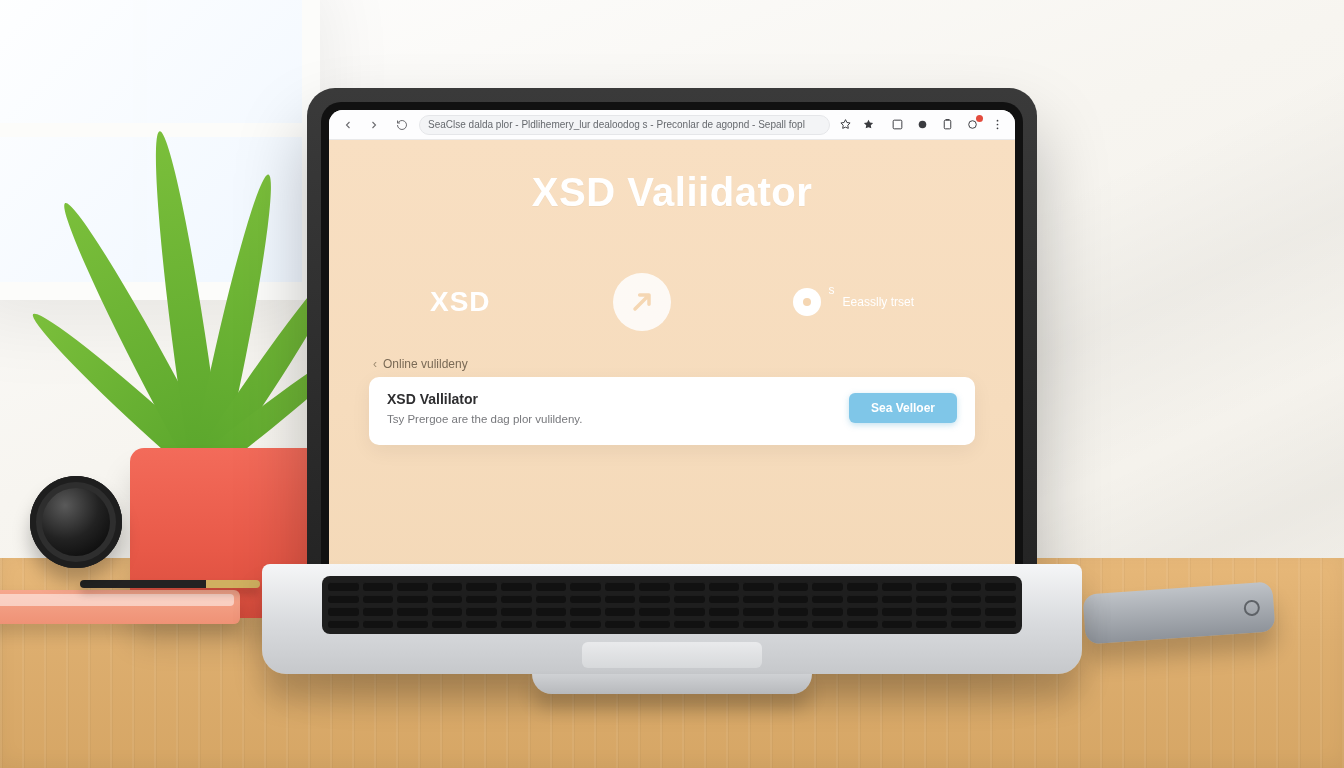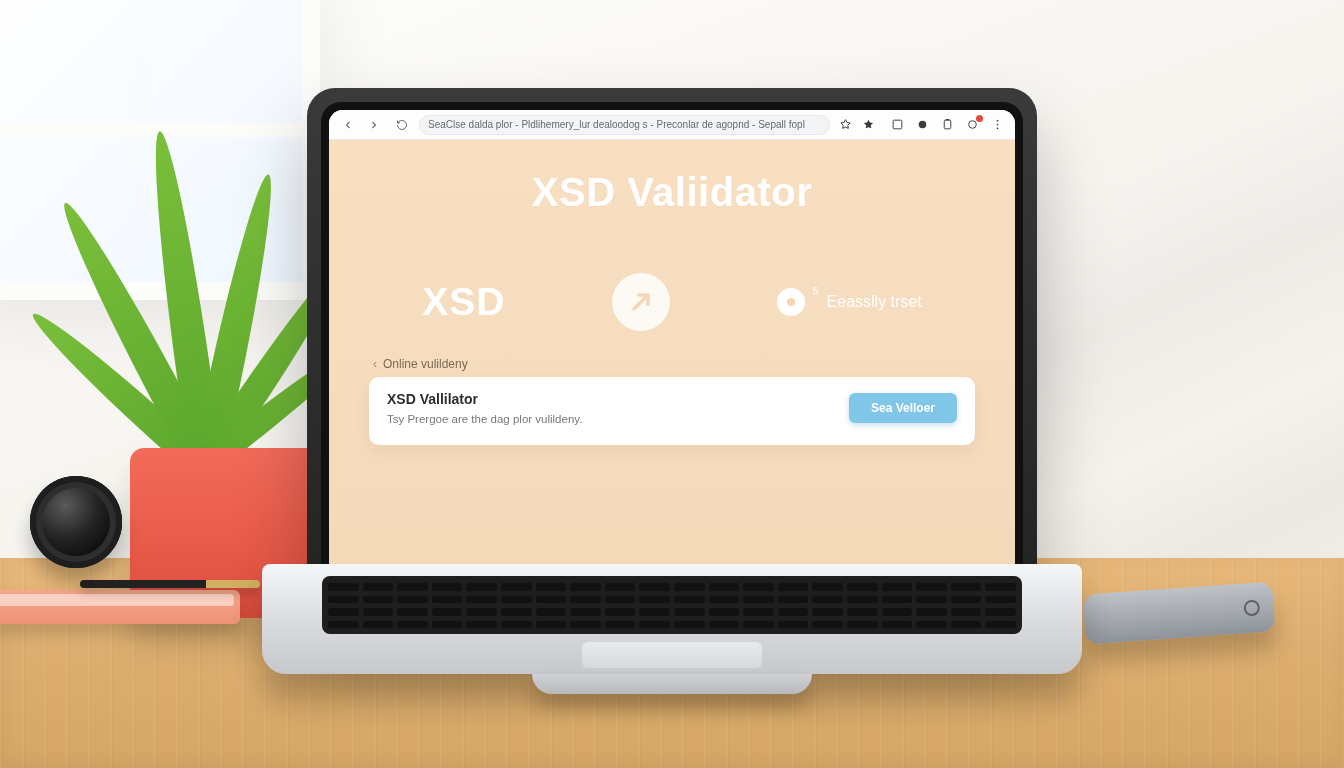--- a/index.html
+++ b/index.html
@@ -127,29 +127,29 @@
 .ci.badge{ position:relative;}
 .ci.badge::after{ content:""; position:absolute; top:-2px; right:-3px; width:7px; height:7px; background:#e34b3d; border-radius:50%;}
 
 
 .page{ flex:1; background:linear-gradient(180deg,#f8dfc2 0%, #f6dcbd 60%, #f4d9b8 100%);
   display:flex; flex-direction:column; align-items:center; padding:26px 40px 0;}
 .hero-title{ font-size:40px; font-weight:800; color:#ffffff; letter-spacing:.5px;
   text-shadow:0 1px 0 rgba(0,0,0,0.03); margin-top:4px;}
 .feature-row{ margin-top:58px; width:100%; display:flex; justify-content:space-around; align-items:center;}
 .feat{ display:flex; flex-direction:column; align-items:center; gap:6px; color:#fff;}
-.feat .big{ font-size:39px; font-weight:800; color:#fff; letter-spacing:1px;}
+.feat .big{ font-size:28px; font-weight:800; color:#fff; letter-spacing:1px;}
 .feat .circle{ width:58px; height:58px; border-radius:50%; background:#fff; opacity:.85;
   display:flex; align-items:center; justify-content:center;}
 .feat .circle svg{ width:28px; height:28px; fill:#f5d6b2;}
 .feat.right{ flex-direction:row; gap:8px; align-items:center;}
 .feat.right .pin{ width:28px; height:28px; border-radius:50%; background:#fff; position:relative;}
 .feat.right .pin::after{ content:""; position:absolute; left:50%; top:50%; width:8px; height:8px; border-radius:50%; background:#f5d6b2; transform:translate(-50%,-50%);}
 .feat.right .sup{ font-size:12px; color:#fff; position:relative; top:-12px;}
-.feat.right .cap{ font-size:16px; color:#fff;}
+.feat.right .cap{ font-size:12px; color:#fff;}
 
 .breadcrumb{ align-self:flex-start; margin:26px 0 6px 4px; font-size:12px; color:#7a6a56; display:flex; align-items:center; gap:6px;}
 .breadcrumb .chev{ font-size:12px; color:#a08d73;}
 
 .card{ width:100%; background:#fff; border-radius:10px; box-shadow:0 6px 20px rgba(0,0,0,0.06);
   padding:14px 18px 20px; display:flex; align-items:center; gap:15px;}
 .card-left{ flex:1;}
 .card-title{ font-size:14px; font-weight:700; color:#2e2e30;}
 .card-sub{ font-size:11.5px; color:#77787c; margin-top:6px;}
 .card-btn{ background:#7fc6e8; color:#fff; font-size:12px; font-weight:600;

